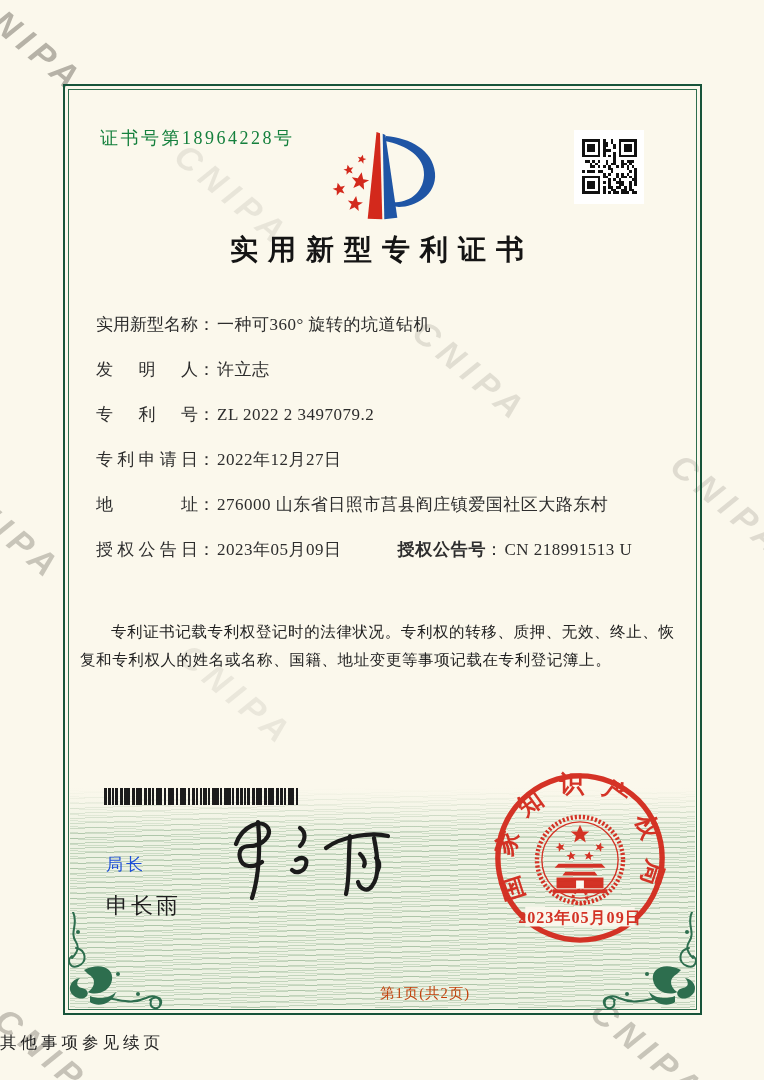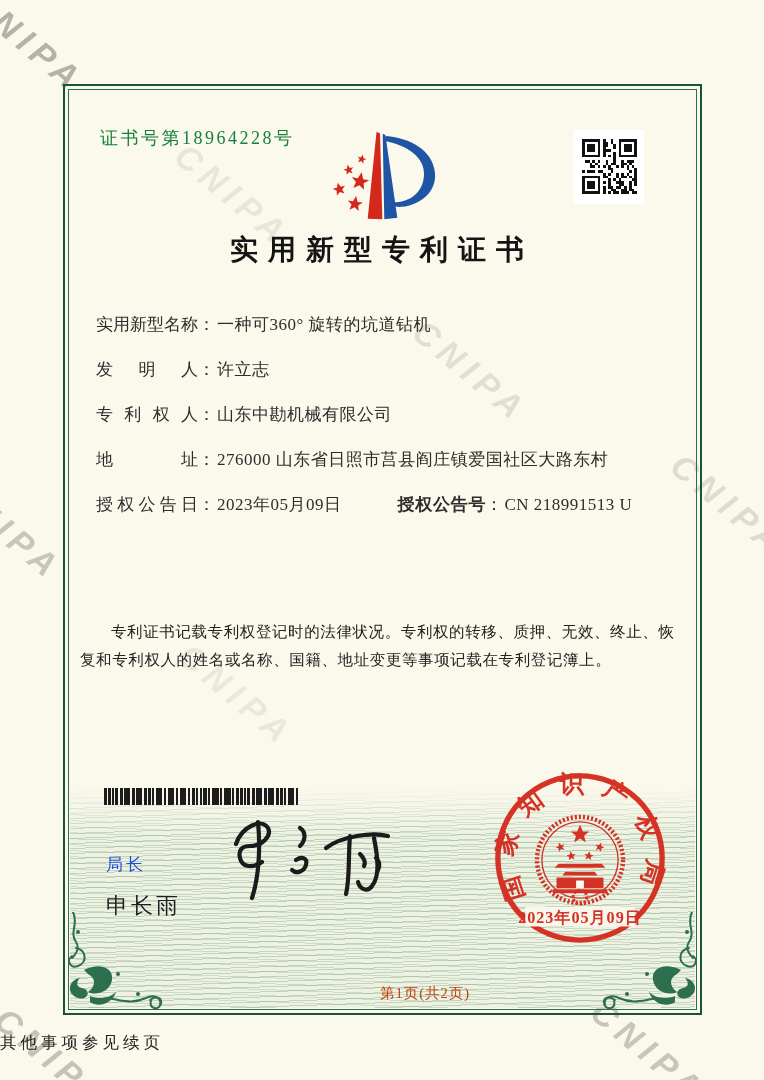--- a/index.html
+++ b/index.html
@@ -228,21 +228,22 @@
       <rect x="19" y="20" width="1" height="1" fill="#111"></rect>
       <rect x="20" y="20" width="1" height="1" fill="#111"></rect>
     </svg>
 </div>
 
 <div class="abs title">实用新型专利证书</div>
 
 <div class="abs fields" id="fields">
     <div class="frow"><span class="flabel">实用新型名称</span><span class="fcolon">：</span><span class="fvalue">一种可360° 旋转的坑道钻机</span></div>
     <div class="frow"><span class="flabel">发明人</span><span class="fcolon">：</span><span class="fvalue">许立志</span></div>
-    <div class="frow"><span class="flabel">专利权人</span><span class="fcolon">：</span><span class="fvalue">山东中勘机械有限公司</span></div>
+    <div class="frow"><span class="flabel">专利号</span><span class="fcolon">：</span><span class="fvalue">ZL 2022 2 3497079.2</span></div>
+    <div class="frow"><span class="flabel">专利申请日</span><span class="fcolon">：</span><span class="fvalue">2022年12月27日</span></div>
     <div class="frow"><span class="flabel">地址</span><span class="fcolon">：</span><span class="fvalue">276000 山东省日照市莒县阎庄镇爱国社区大路东村</span></div>
     <div class="frow"><span class="flabel">授权公告日</span><span class="fcolon">：</span><span class="fvalue">2023年05月09日</span><span class="flabel fpair2" style="width: 88px;">授权公告号</span><span class="fcolon">：</span><span class="fvalue">CN 218991513 U</span></div>
   </div>
 
 <div class="abs legal">
   <p>专利证书记载专利权登记时的法律状况。专利权的转移、质押、无效、终止、恢复和专利权人的姓名或名称、国籍、地址变更等事项记载在专利登记簿上。</p>
 </div>
 
 <div class="abs panel">
   <div class="panel-fade"></div>

